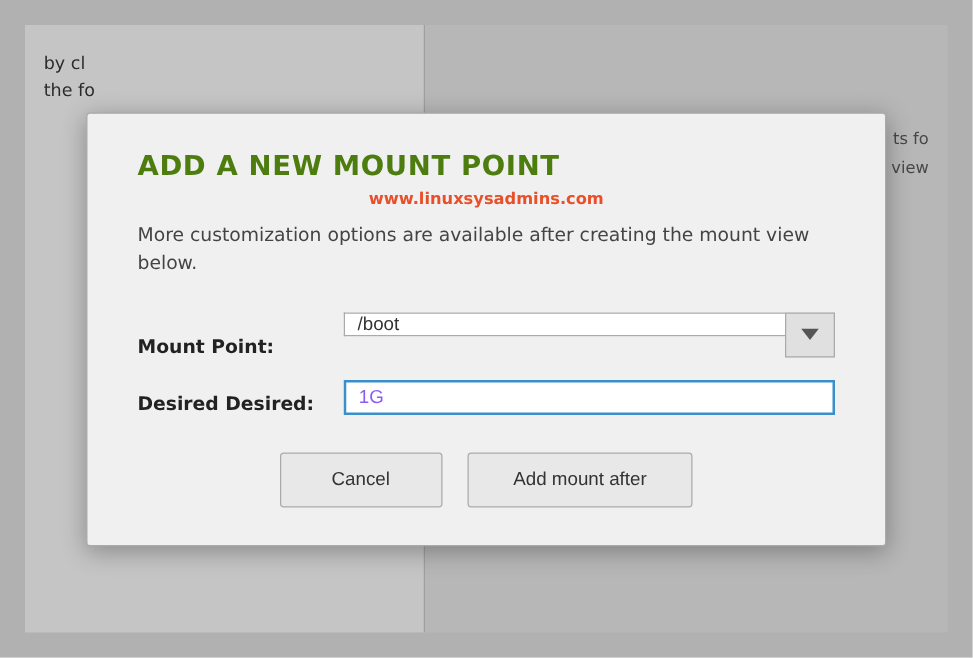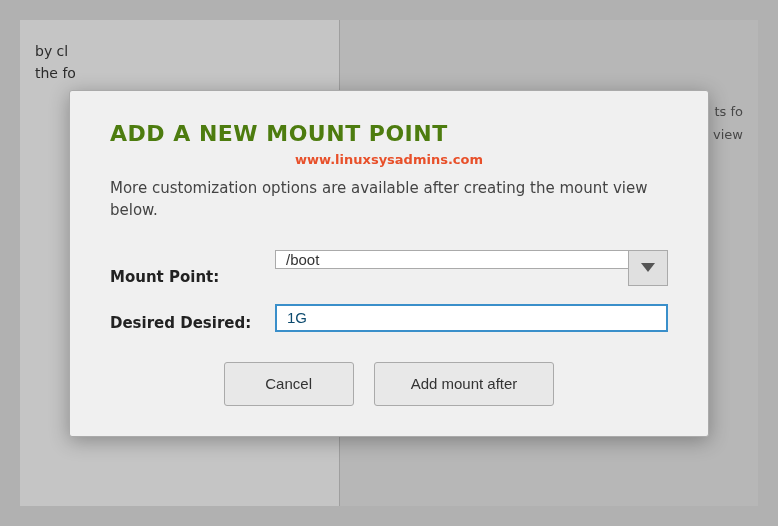--- a/index.html
+++ b/index.html
@@ -148,21 +148,21 @@
       border-right: 7px solid transparent;
       border-top: 9px solid #555;
     }
 
     .capacity-input {
       flex: 1;
       height: 28px;
       border: 2px solid #3a8fca;
       background: #fff;
       font-size: 15px;
-      color: #0c4a6e;
+      color: #8b5cf6;
       padding: 0 10px;
       outline: none;
     }
 
     .modal-buttons {
       display: flex;
       justify-content: center;
       gap: 20px;
       margin-top: 30px;
     }

